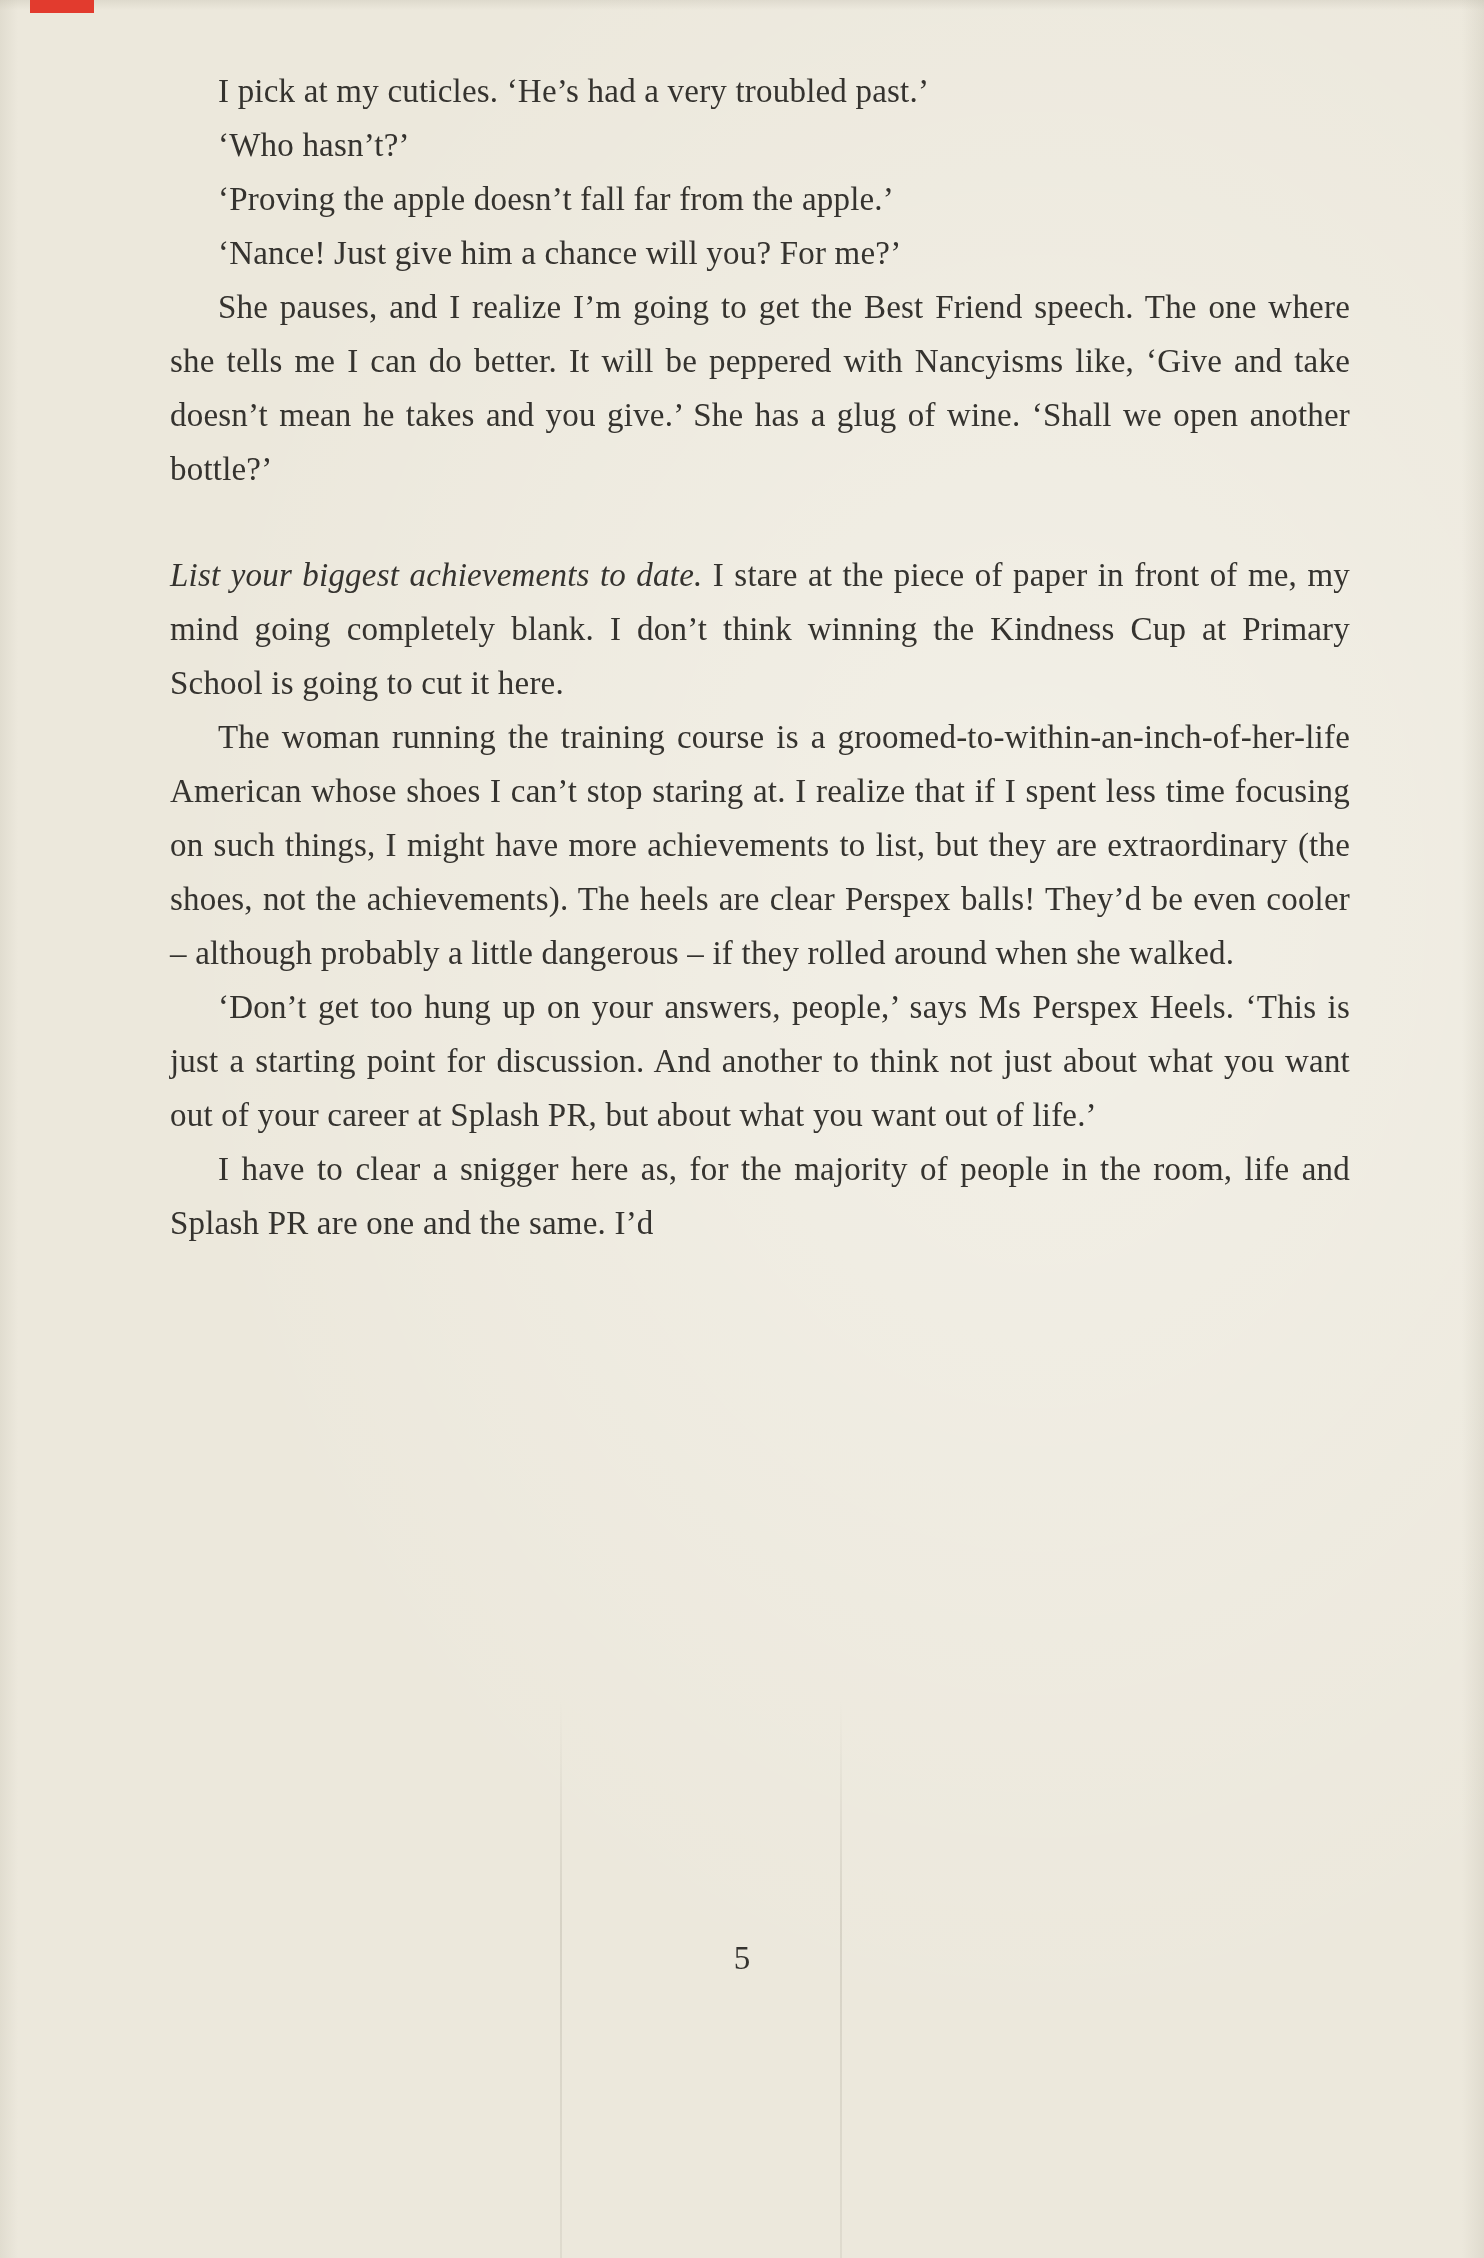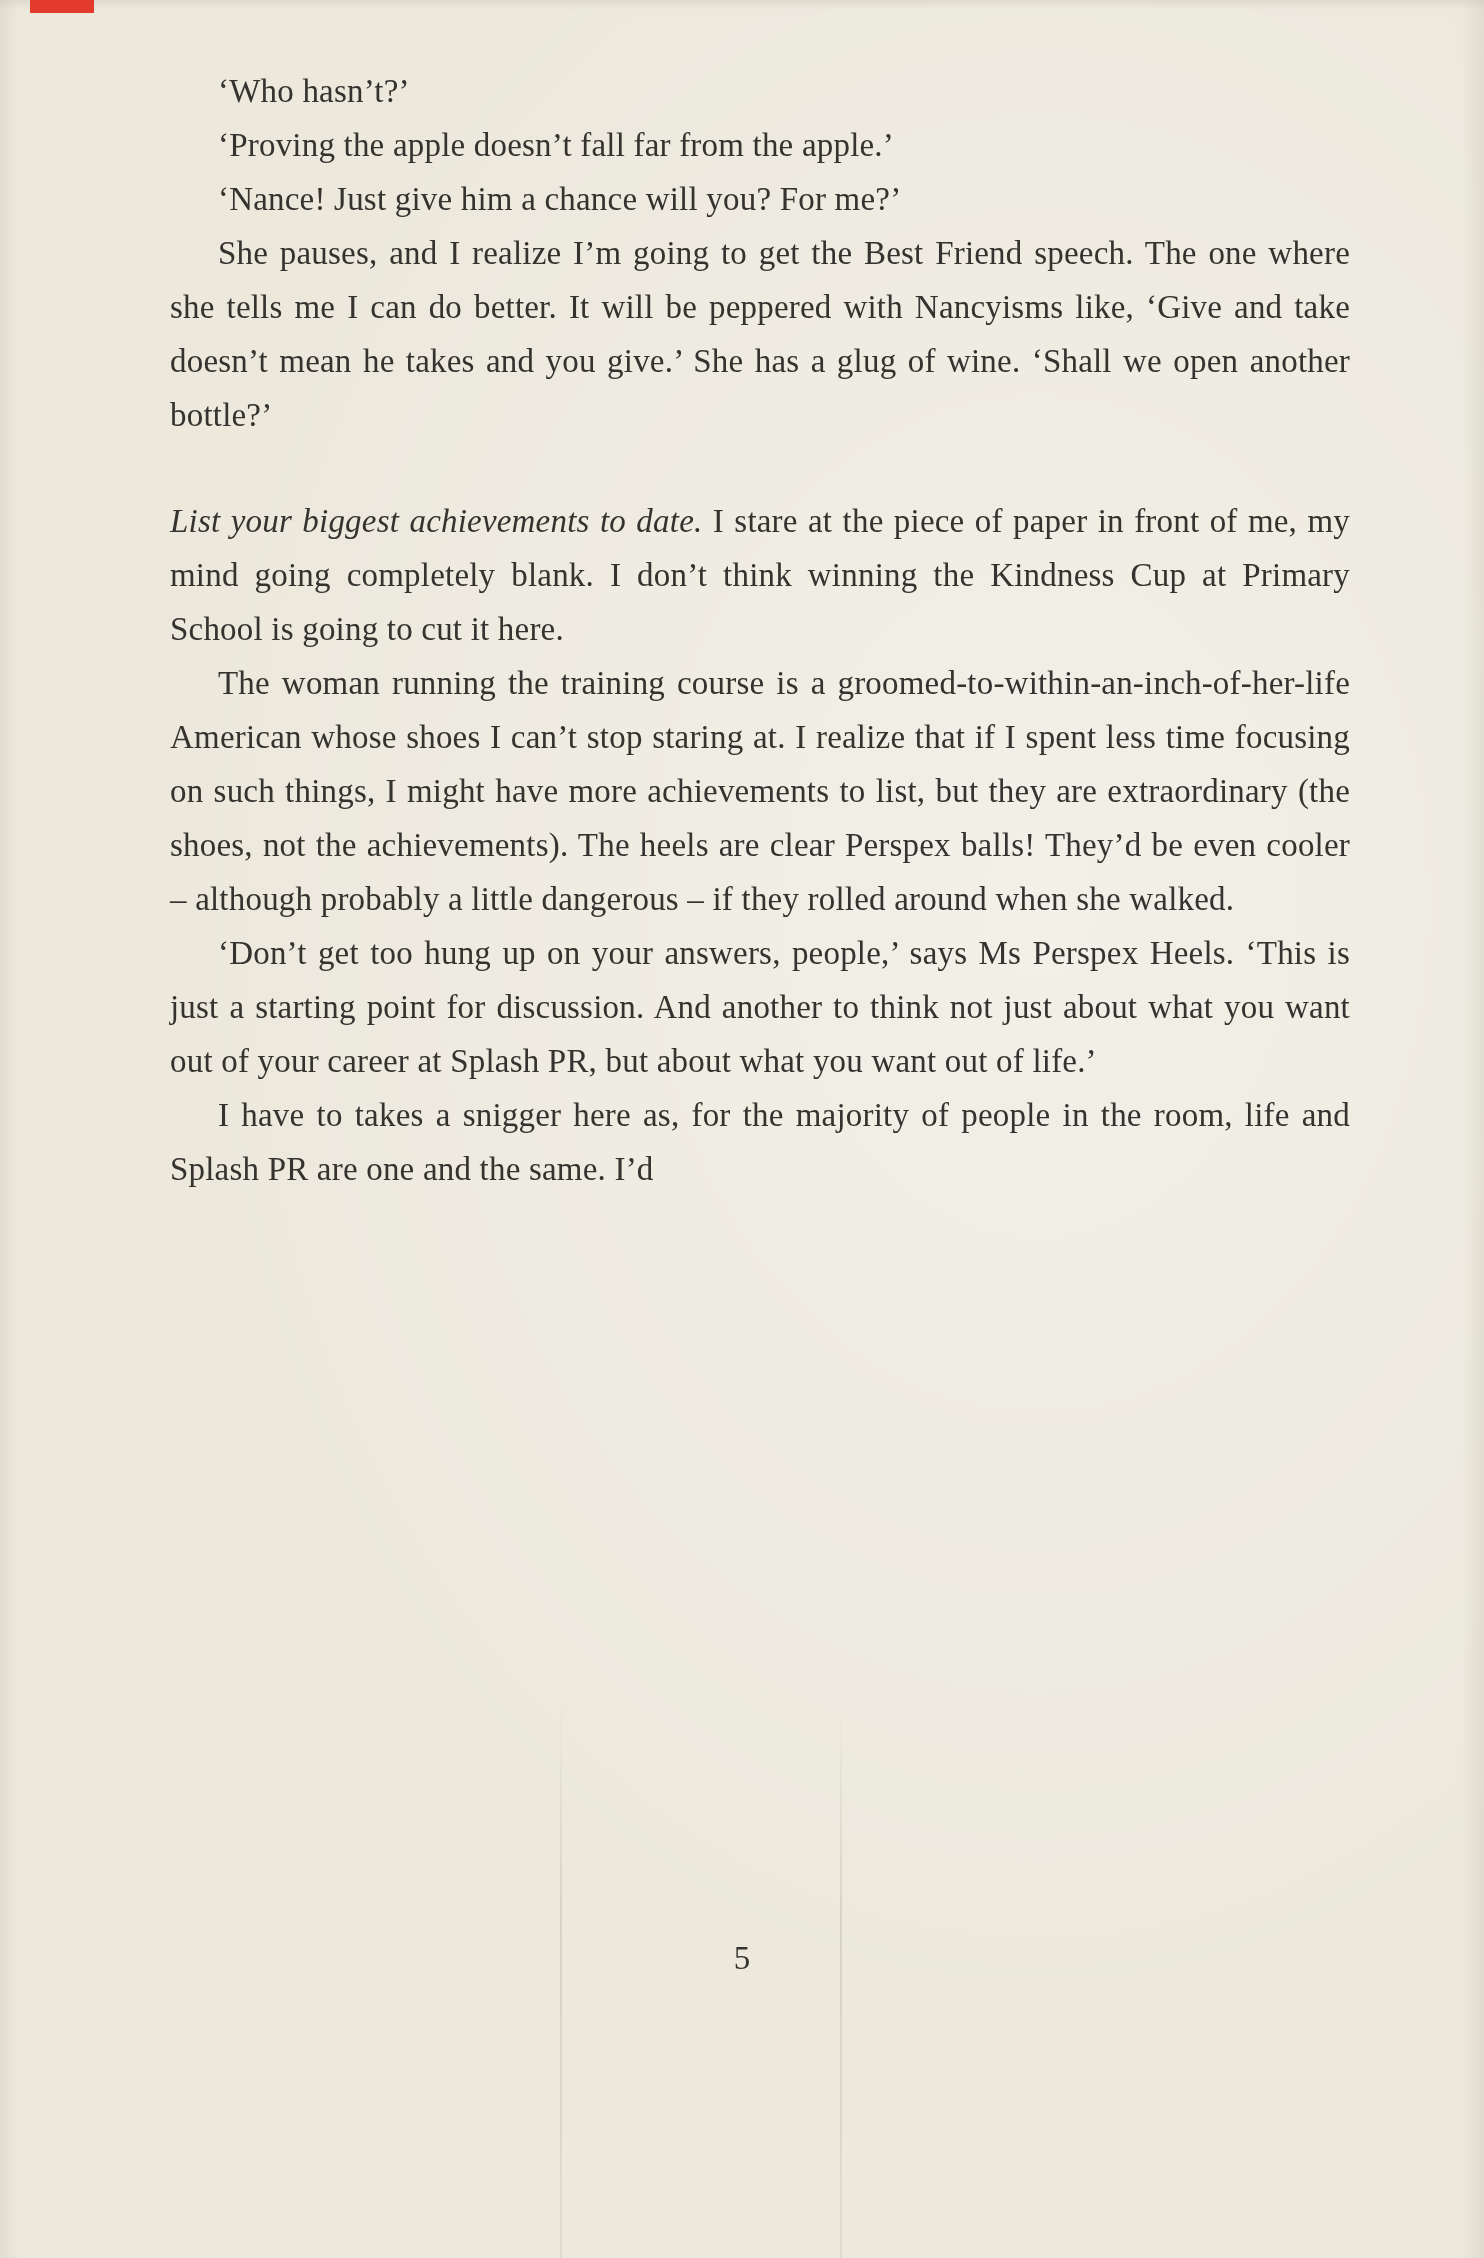--- a/index.html
+++ b/index.html
@@ -73,23 +73,24 @@
   .fold-line.f2 { left: 840px; }
 </style>
 </head>
 <body>
 
 <div class="scan-page" style="color: rgb(53, 51, 47);">
   <div class="red-mark" style="background: rgb(226, 59, 46);"></div>
   <div class="fold-line f1"></div>
   <div class="fold-line f2"></div>
   <div class="text-block">
+      <p class="para indent">I pick at my cuticles. ‘He’s had a very troubled past.’</p>
       <p class="para indent">‘Who hasn’t?’</p>
       <p class="para indent">‘Proving the apple doesn’t fall far from the apple.’</p>
       <p class="para indent">‘Nance! Just give him a chance will you? For me?’</p>
       <p class="para indent">She pauses, and I realize I’m going to get the Best Friend speech. The one where she tells me I can do better. It will be peppered with Nancyisms like, ‘Give and take doesn’t mean he takes and you give.’ She has a glug of wine. ‘Shall we open another bottle?’</p>
       <p class="para section-break"><i>List your biggest achievements to date.</i> I stare at the piece of paper in front of me, my mind going completely blank. I don’t think winning the Kindness Cup at Primary School is going to cut it here.</p>
       <p class="para indent">The woman running the training course is a groomed-to-within-an-inch-of-her-life American whose shoes I can’t stop staring at. I realize that if I spent less time focusing on such things, I might have more achievements to list, but they are extraordinary (the shoes, not the achievements). The heels are clear Perspex balls! They’d be even cooler – although probably a little dangerous – if they rolled around when she walked.</p>
       <p class="para indent">‘Don’t get too hung up on your answers, people,’ says Ms Perspex Heels. ‘This is just a starting point for discussion. And another to think not just about what you want out of your career at Splash PR, but about what you want out of life.’</p>
-      <p class="para indent">I have to takes a snigger here as, for the majority of people in the room, life and Splash PR are one and the same. I’d</p>
+      <p class="para indent">I have to clear a snigger here as, for the majority of people in the room, life and Splash PR are one and the same. I’d</p>
     </div>
   <div class="page-number">5</div>
 </div>
 
 </body></html>

